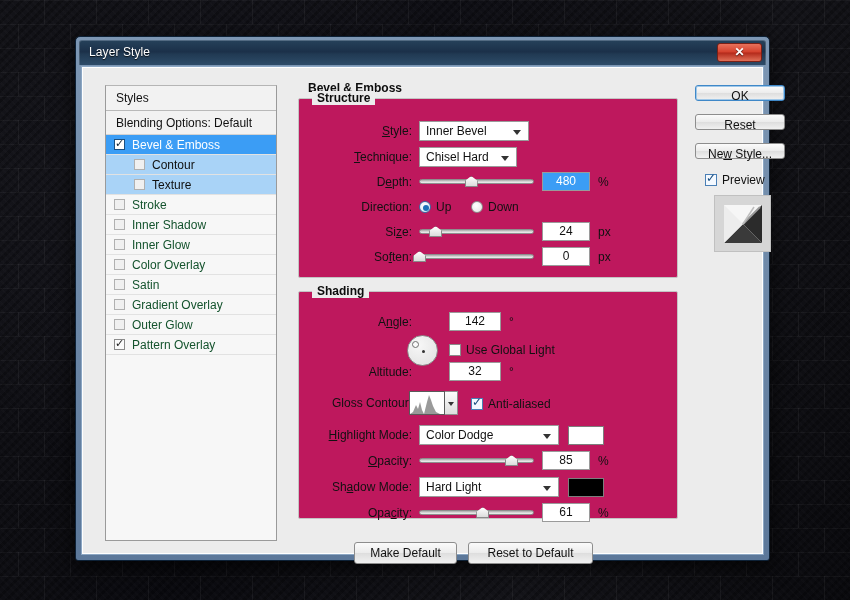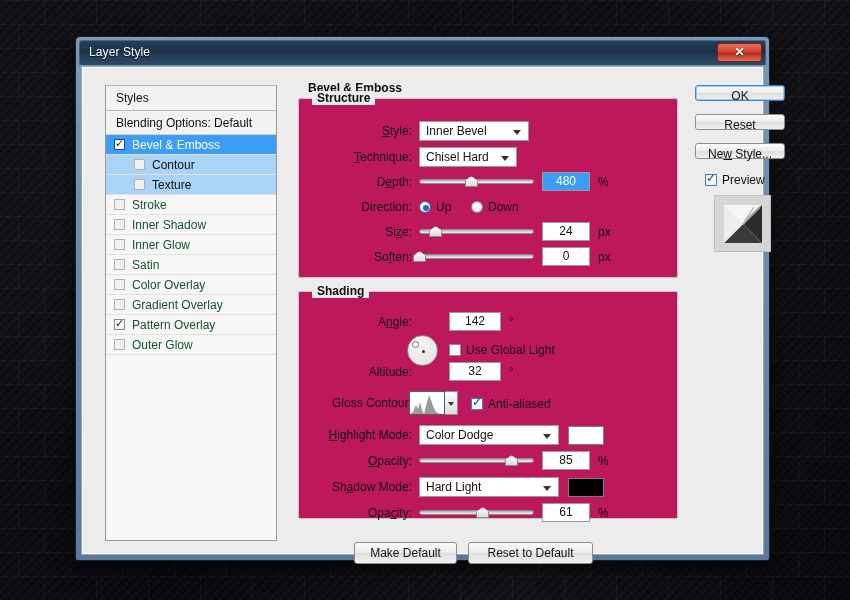--- a/index.html
+++ b/index.html
@@ -338,37 +338,37 @@
           <div class="sb-item">
             <span class="cb dim"></span>
             <span>Inner Shadow</span>
           </div>
           <div class="sb-item">
             <span class="cb dim"></span>
             <span>Inner Glow</span>
           </div>
           <div class="sb-item">
             <span class="cb dim"></span>
+            <span>Color Overlay</span>
+          </div>
+          <div class="sb-item">
+            <span class="cb dim"></span>
             <span>Satin</span>
           </div>
           <div class="sb-item">
             <span class="cb dim"></span>
-            <span>Color Overlay</span>
-          </div>
-          <div class="sb-item">
-            <span class="cb dim"></span>
             <span>Gradient Overlay</span>
+          </div>
+          <div class="sb-item">
+            <span class="cb dim"></span>
+            <span>Outer Glow</span>
           </div>
           <div class="sb-item">
             <span class="cb on"></span>
             <span>Pattern Overlay</span>
-          </div>
-          <div class="sb-item">
-            <span class="cb dim"></span>
-            <span>Outer Glow</span>
           </div>
         </div>
     </div>
 
     <div id="panel">
       <div id="panel-title">Bevel &amp; Emboss</div>
 
       <div class="group" id="grp-structure">
         <div class="legend">Structure</div>
 

